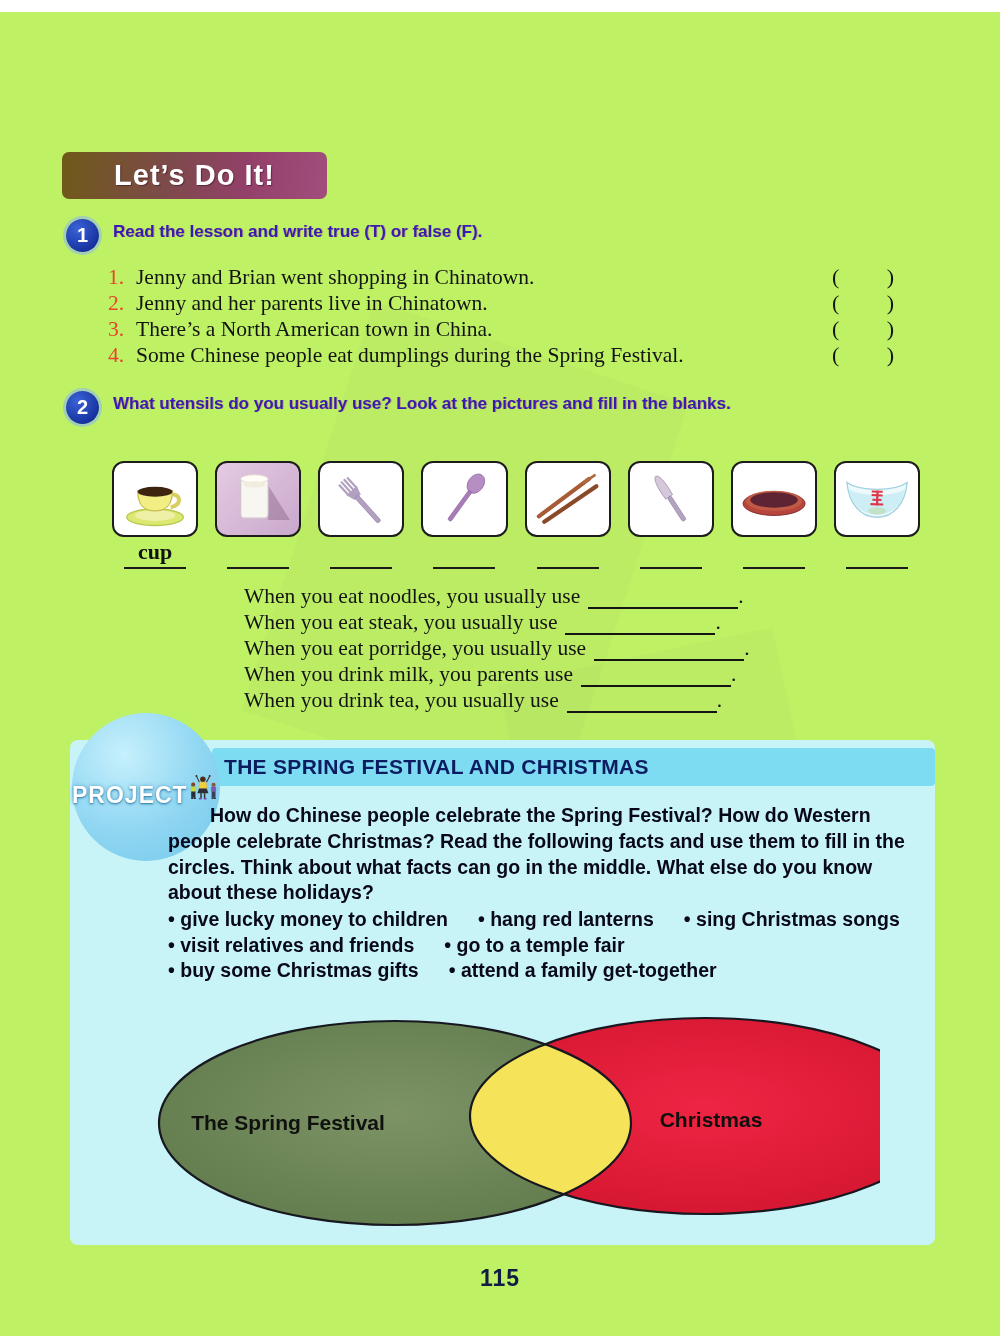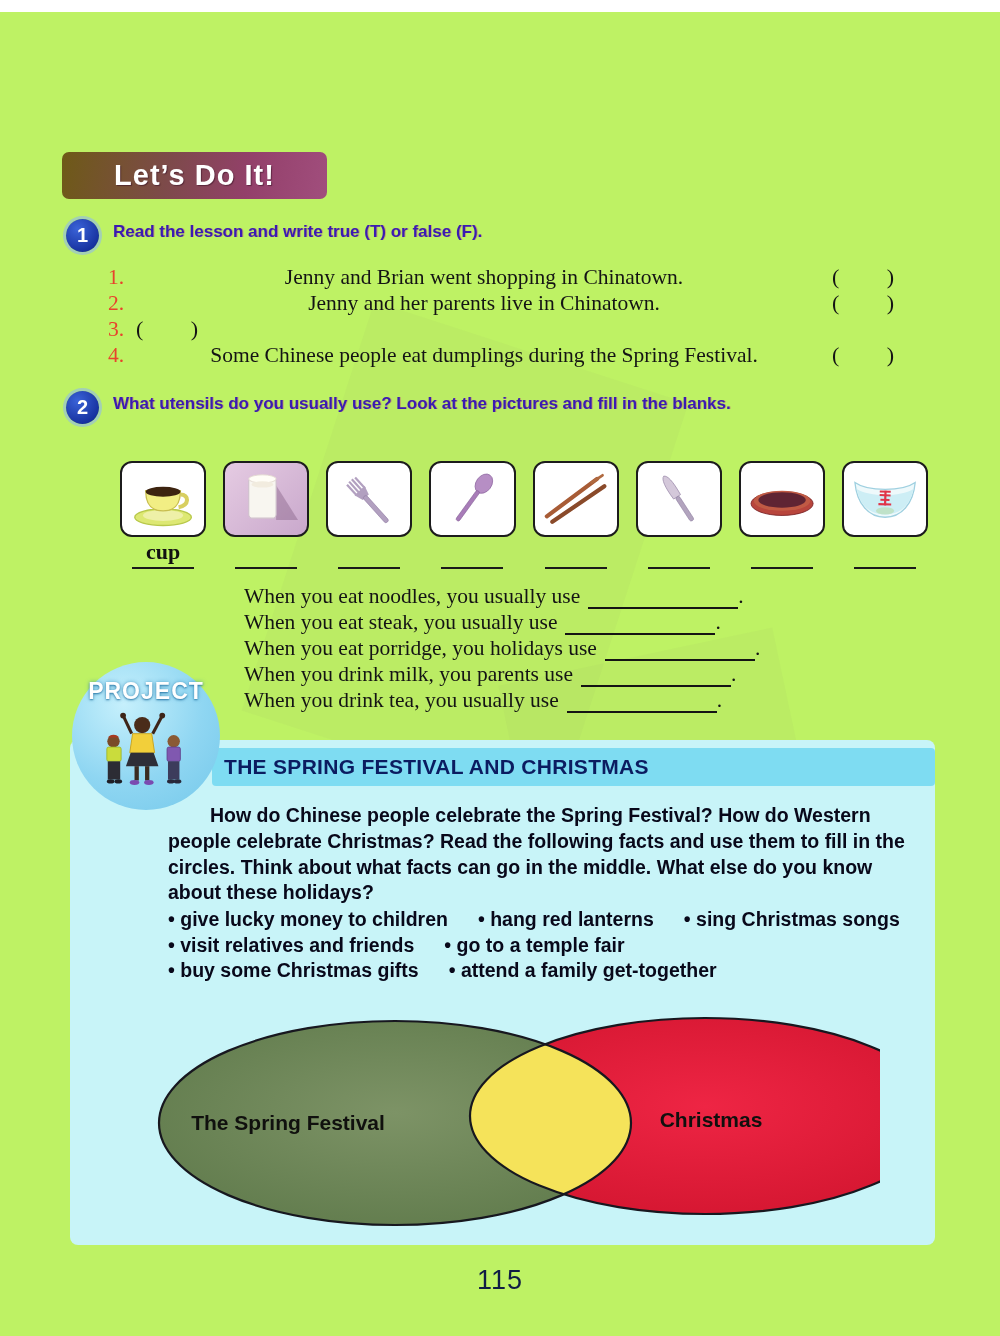--- a/index.html
+++ b/index.html
@@ -37,25 +37,25 @@
     text-shadow:1px 0 0 rgba(190,0,130,.30);
   }
   .ex1-head { left:66px; top:205px; width:870px; }
   .ex2-head { left:66px; top:377px; width:880px; }
 
   
   .tf-list { position:absolute; left:108px; top:252px; width:786px;
     font-family:"Liberation Serif", serif; font-size:21.5px; color:#141414; }
   .tf-row { display:flex; align-items:baseline; height:26px; }
   .tf-num { width:28px; color:#e8432c; flex:0 0 auto; }
-  .tf-text { flex:1 1 auto;text-align:center; }
+  .tf-text { flex:1 1 auto; }
   .tf-parens { flex:0 0 auto; width:62px; display:flex; justify-content:space-between; font-size:22px; }
 
   
-  .pics { position:absolute; left:120px; top:449px; width:808px; display:flex; gap:17px; }
+  .pics { position:absolute; left:112px; top:449px; width:808px; display:flex; gap:17px; }
   .pic-col { flex:1 1 0; display:flex; flex-direction:column; align-items:center; }
   .pic-box {
     width:100%; height:76px; border:2.5px solid #1c1c1c; border-radius:12px;
     background:#ffffff; overflow:hidden;
   }
   .pic-box svg { width:100%; height:100%; display:block; }
   .pic-box.milk-bg { background:linear-gradient(135deg,#e5cbe2 0%,#c9a8cc 100%); }
   .pic-label {
     height:27px; margin-top:1px; font-family:"Liberation Serif", serif;
     font-weight:700; font-size:22px; color:#111; line-height:27px;
@@ -68,40 +68,40 @@
   .sentence-row { height:26px; display:flex; align-items:flex-end; }
   .blank { display:inline-block; width:150px; border-bottom:2px solid #141414; height:17px; margin-left:8px; }
 
   
   .project-panel { position:absolute; left:70px; top:728px; width:865px; height:505px;
     background:#c8f4f8; border-radius:8px; }
   .project-strip { position:absolute; left:212px; top:736px; width:723px; height:38px;
     background:#7edcf2; border-radius:4px; }
   .project-title { position:absolute; left:224px; top:740px; font-size:21px; font-weight:700;
     color:#0b1c60; letter-spacing:.3px; line-height:30px; }
-  .project-badge { position:absolute; left:72px; top:650px; width:148px; height:148px;
+  .project-badge { position:absolute; left:72px; top:701px; width:148px; height:148px;
     border-radius:50%;
     background:radial-gradient(circle at 35% 28%, #c6f0fc 0%, #8fd6f2 55%, #74c8ea 100%);
-    display:flex; flex-direction:column; align-items:center; }
+    display:flex; align-items:center; }
   .badge-label { margin-top:16px; color:#ffffff; font-size:23px; font-weight:700;
     letter-spacing:1px; text-shadow:0 1px 2px rgba(30,110,160,.85), 0 0 4px rgba(40,130,180,.6); }
   .kids { width:96px; height:86px; }
 
   .project-paragraph { position:absolute; left:168px; top:791px; width:754px;
     font-size:19.5px; font-weight:700; color:#08081a; line-height:25.8px; text-indent:42px; }
 
   .facts { position:absolute; left:168px; top:896px; width:762px; }
   .facts-row { display:flex; gap:30px; height:25.5px; align-items:baseline; }
   .fact { font-size:19.5px; font-weight:700; color:#08081a; white-space:nowrap; }
   .fact::before { content:"• "; }
 
   .venn { position:absolute; left:140px; top:1003px; width:740px; height:218px; }
 
   .page-number { position:absolute; left:0; right:0; top:1253px; text-align:center;
-    font-size:27px; font-weight:400; color:#101c44; letter-spacing:1px; }
+    font-size:23px; font-weight:700; color:#101c44; letter-spacing:1px; }
 
   .footer-bar { position:absolute; left:0; right:0; bottom:0; height:12px; background:#4a6ad4; }
 </style>
 </head>
 <body>
 
 <div class="page">
   <div class="wm wm1"></div>
   <div class="wm wm2"></div>
 
@@ -128,20 +128,21 @@
     <div class="tf-row">
       <span class="tf-num">2.</span>
       <span class="tf-text">Jenny and her parents live in Chinatown.</span>
       <span class="tf-parens">
           <span>(</span>
           <span>)</span>
         </span>
     </div>
     <div class="tf-row">
       <span class="tf-num">3.</span>
+      <span class="tf-text">There’s a North American town in China.</span>
       <span class="tf-parens">
           <span>(</span>
           <span>)</span>
         </span>
     </div>
     <div class="tf-row">
       <span class="tf-num">4.</span>
       <span class="tf-text">Some Chinese people eat dumplings during the Spring Festival.</span>
       <span class="tf-parens">
           <span>(</span>
@@ -270,21 +271,21 @@
       <span>When you eat noodles, you usually use</span>
       <span class="blank"></span>
       <span>.</span>
     </div>
     <div class="sentence-row">
       <span>When you eat steak, you usually use</span>
       <span class="blank"></span>
       <span>.</span>
     </div>
     <div class="sentence-row">
-      <span>When you eat porridge, you holidays use</span>
+      <span>When you eat porridge, you usually use</span>
       <span class="blank"></span>
       <span>.</span>
     </div>
     <div class="sentence-row">
       <span>When you drink milk, you parents use</span>
       <span class="blank"></span>
       <span>.</span>
     </div>
     <div class="sentence-row">
       <span>When you drink tea, you usually use</span>

